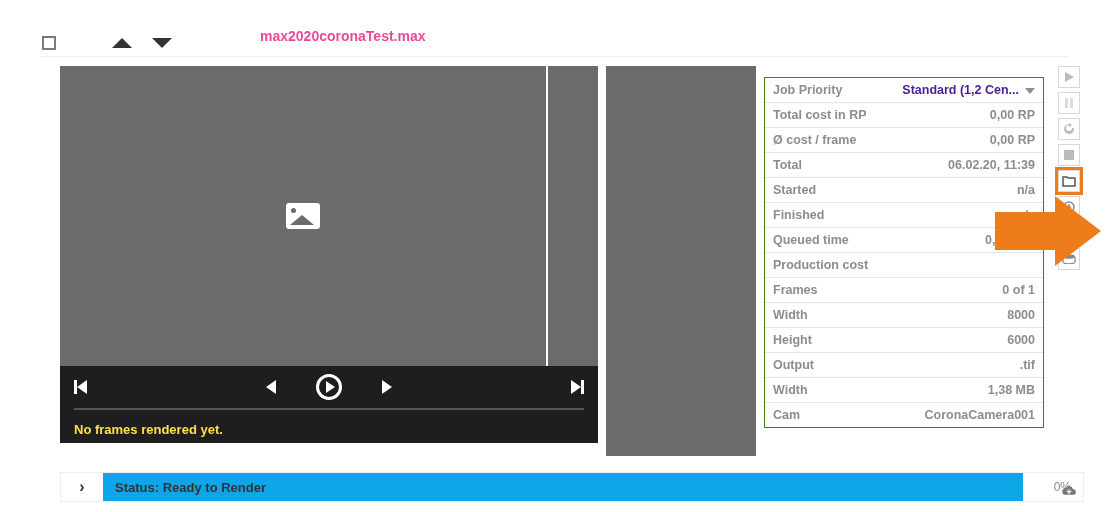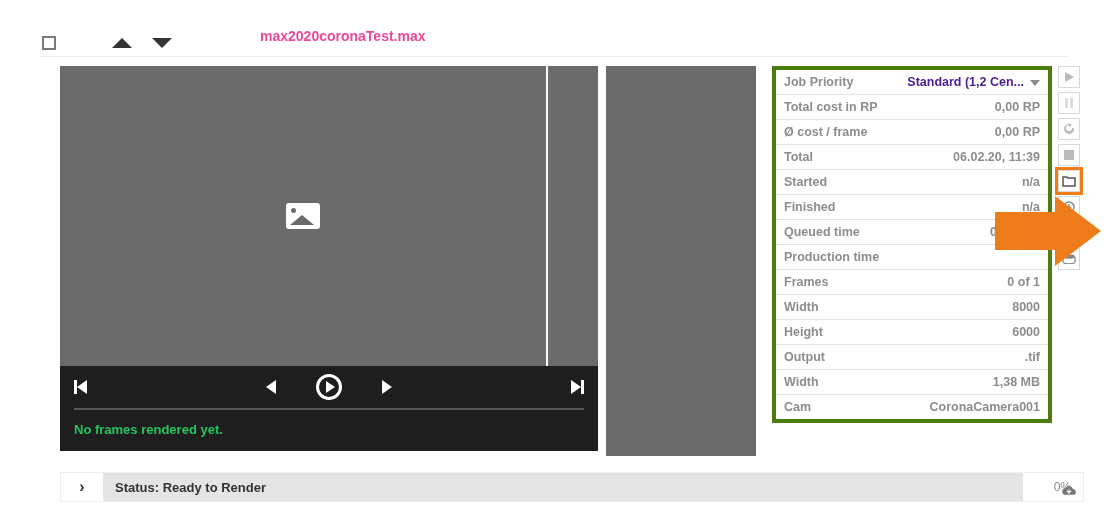--- a/index.html
+++ b/index.html
@@ -31,27 +31,27 @@
   .player .controls .edge-right { margin-left: auto; }
   .player .controls .cluster { display: flex; align-items: center; gap: 40px; }
   .play-circle { width: 26px; height: 26px; border: 3px solid #fff; border-radius: 50%; display: flex; align-items: center; justify-content: center; }
   .play-circle .tri { width: 0; height: 0; border-top: 6px solid transparent; border-bottom: 6px solid transparent; border-left: 9px solid #fff; margin-left: 2px; }
   .tri-r { width: 0; height: 0; border-top: 7px solid transparent; border-bottom: 7px solid transparent; border-left: 10px solid #fff; }
   .tri-l { width: 0; height: 0; border-top: 7px solid transparent; border-bottom: 7px solid transparent; border-right: 10px solid #fff; }
   .skip-start, .skip-end { display: flex; align-items: center; }
   .skip-start .bar, .skip-end .bar { width: 3px; height: 14px; background: #fff; }
   .skip-start .tri { border-right: 10px solid #fff; border-left: none; margin-left: 0; }
   .track { height: 2px; background: #555; margin: 0 14px; }
-  .status-line { padding: 12px 14px 14px; font-size: 13px; color: #22c55e; font-weight: bold; }
+  .status-line { padding: 12px 14px 6px; font-size: 13px; color: #fde047; font-weight: bold; }
 
   
   .mid-col { position: absolute; left: 546px; top: 0; width: 150px; height: 390px; background: #6b6b6b; }
 
   
-  .info { position: absolute; left: 704px; top: 0; width: 280px; border: 4px solid #4d7c0f; margin-left: 8px; }
+  .info { position: absolute; left: 704px; top: 11px; width: 280px; border: 1px solid #4d7c0f; }
   .info .row { display: flex; justify-content: space-between; align-items: center; padding: 4px 8px; border-bottom: 1px solid #e5e5e5; font-size: 12.5px; color: #8d8d8d; line-height: 16px; }
   .info .row:last-child { border-bottom: none; }
   .info .row .label { font-weight: bold; }
   .info .row .value { font-weight: bold; text-align: right; }
   .info .row.sel .value { color: #4c1d95; }
   .dd-tri { display: inline-block; margin-left: 6px; width: 0; height: 0; border-left: 5px solid transparent; border-right: 5px solid transparent; border-top: 6px solid #8d8d8d; vertical-align: middle; }
 
   
   .callout { position: absolute; left: 935px; top: 130px; width: 110px; height: 70px; z-index: 20; }
   .callout .shaft { position: absolute; left: 0; top: 16px; width: 64px; height: 38px; background: #ef7c1a; }
@@ -61,21 +61,21 @@
   .toolbar { position: absolute; right: 2px; top: 0; width: 26px; display: flex; flex-direction: column; gap: 4px; align-items: center; }
   .tb-btn { width: 22px; height: 22px; border: 1px solid #d8d8d8; background: #fff; display: flex; align-items: center; justify-content: center; color: #bbb; font-size: 13px; }
   .tb-btn svg { display: block; }
   .tb-btn.highlight { outline: 3px solid #ef7c1a; outline-offset: 0; background:#fff; z-index:30; position:relative; }
   .tb-btn.cloud-up { border: none; margin-top: 206px; color: #888; }
   .tb-btn.cloud-up svg { fill: #888; }
 
   
   .bottom { position: absolute; left: 60px; right: 22px; bottom: 10px; height: 30px; display: flex; align-items: center; border: 1px solid #eee; }
   .bottom .chev { width: 42px; height: 100%; display: flex; align-items: center; justify-content: center; font-weight: bold; color: #333; background:#fff; font-size:16px; }
-  .bottom .bar  { flex: 1; height: 100%; background: #e5e5e5; display:flex; align-items:center; }
+  .bottom .bar  { flex: 1; height: 100%; background: #0ea5e9; display:flex; align-items:center; }
   .bottom .bar .fill { width: 62%; height: 100%; display:flex; align-items:center; padding-left:12px; font-weight:bold; color:#333; }
   .bottom .pct { width: 60px; text-align: right; padding-right: 12px; color: #888; font-size: 12px; }
 </style>
 </head>
 <body>
 
 <div class="page">
 
   <div class="chk-box"></div>
   <div class="tri-up"></div>
@@ -140,21 +140,21 @@
         </div>
         <div class="row">
           <span class="label">Finished</span>
           <span class="value">n/a</span>
         </div>
         <div class="row">
           <span class="label">Queued time</span>
           <span class="value">0,00 min</span>
         </div>
         <div class="row">
-          <span class="label">Production time</span>
+          <span class="label">Production cost</span>
           <span class="value"></span>
         </div>
         <div class="row">
           <span class="label">Frames</span>
           <span class="value">0 of 1</span>
         </div>
         <div class="row">
           <span class="label">Width</span>
           <span class="value">8000</span>
         </div>

